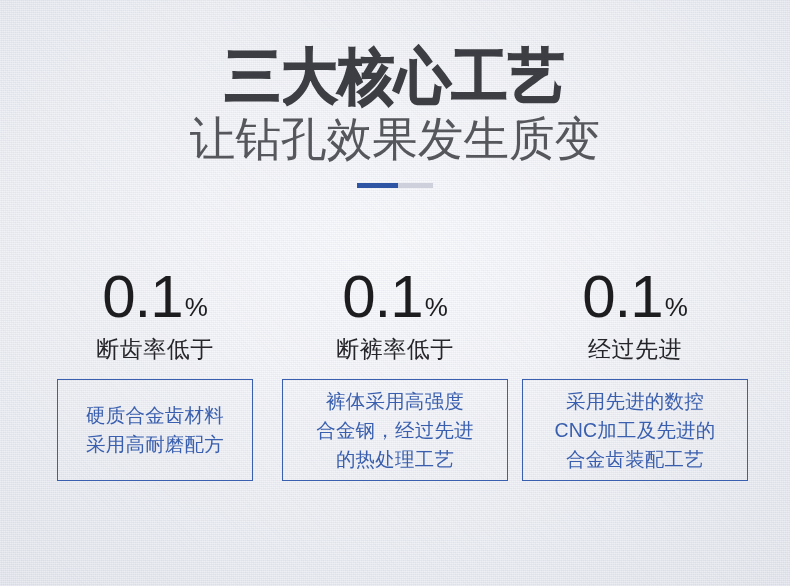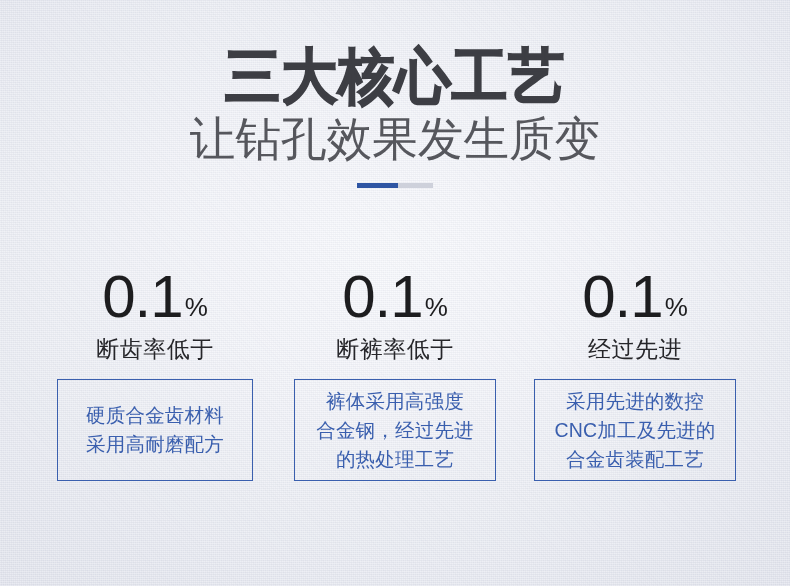--- a/index.html
+++ b/index.html
@@ -155,21 +155,21 @@
     height: 102px;
     box-sizing: border-box;
     border: 1.4px solid #3a5fae;
     display: flex;
     flex-direction: column;
     align-items: center;
     justify-content: center;
     padding: 0 6px;
   }
   .stat-box.wide {
-    width: 202px;
+    width: 226px;
     justify-content: center;
   }
 
   .box-line {
     font-size: 19.5px;
     line-height: 29px;
     color: #3a5fae;
     text-align: center;
     white-space: nowrap;
     letter-spacing: 0.2px;

